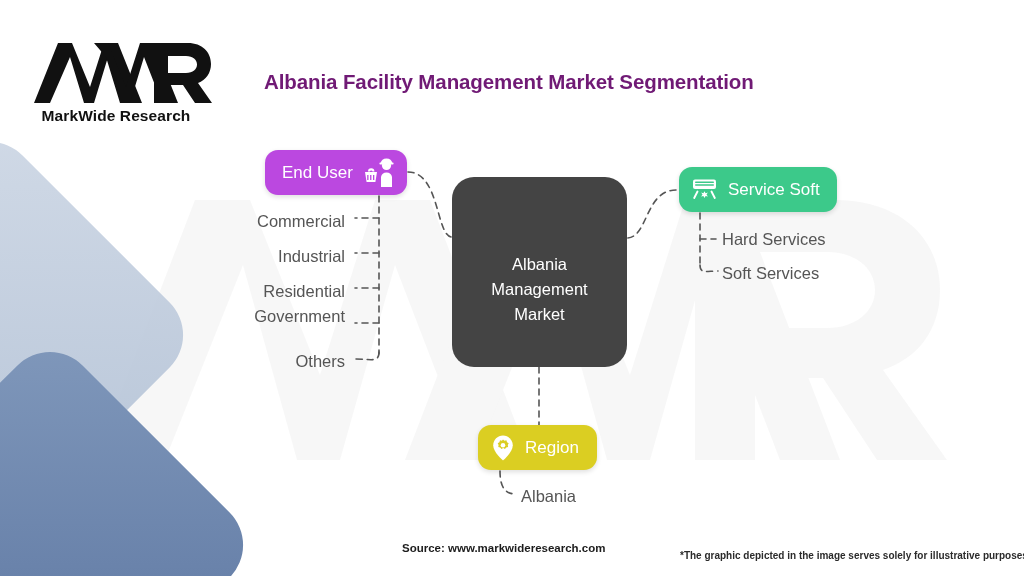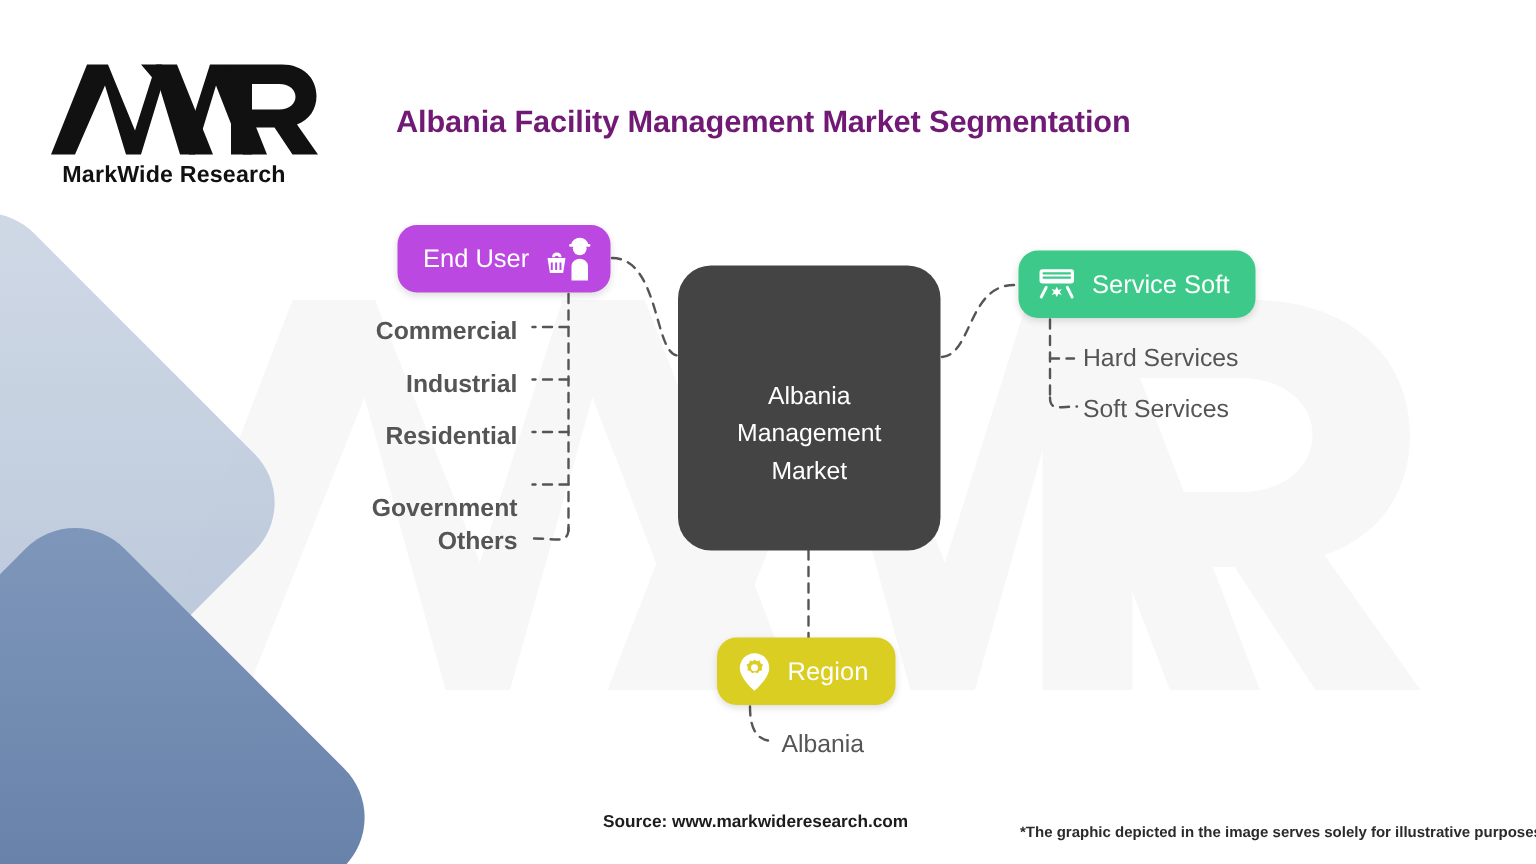--- a/index.html
+++ b/index.html
@@ -91,27 +91,27 @@
     box-shadow:0 2px 5px rgba(0,0,0,.13);
   }
   .badge-region .blabel{margin-left:8px;}
 
   
   .leaf{
     position:absolute;
     font-size:16.5px;color:#555555;
     white-space:nowrap;
   }
-  .leaf-right{text-align:center;font-weight:bold;}
+  .leaf-right{text-align:center;}
 
   
   .eu-0{right:679px;top:212px;}
   .eu-1{right:679px;top:247px;}
   .eu-2{right:679px;top:282px;}
-  .eu-3{right:679px;top:330px;}
+  .eu-3{right:679px;top:307px;}
   .eu-4{right:679px;top:352px;}
 
   
   .sv-0{left:722px;top:230px;}
   .sv-1{left:722px;top:264px;}
 
   
   .rg-0{left:521px;top:487px;}
 
   

